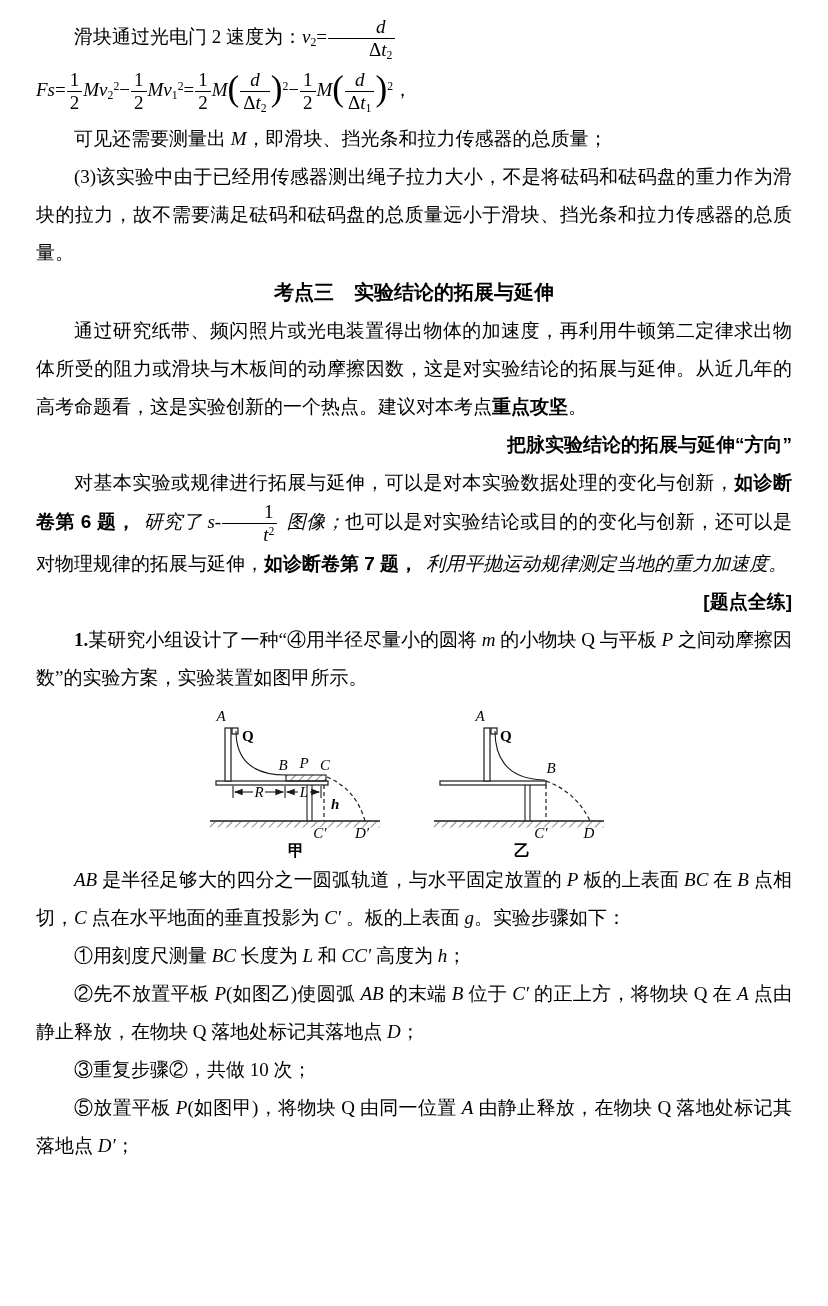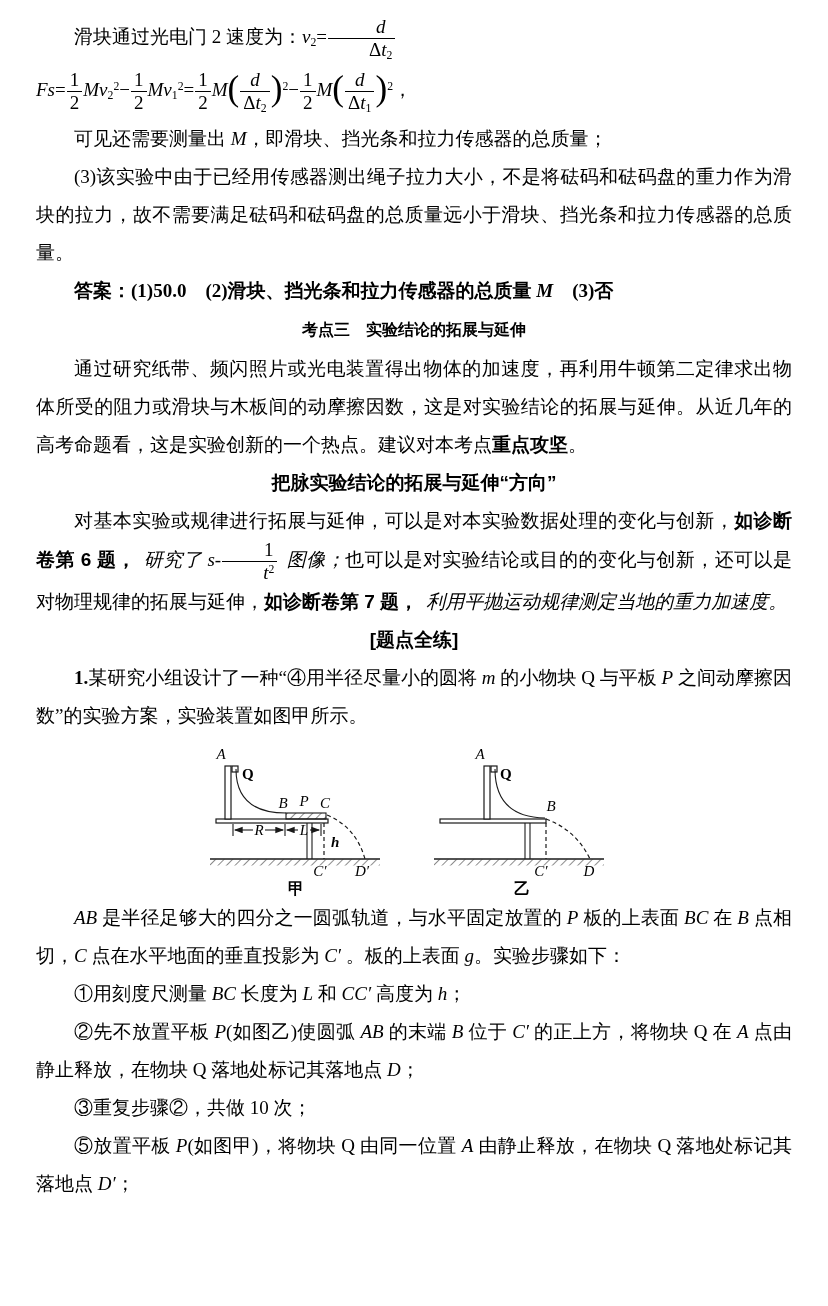--- a/index.html
+++ b/index.html
@@ -8,25 +8,25 @@
     font-family:"Liberation Serif","DejaVu Serif",serif;
     font-size:19px;box-sizing:border-box;
     padding:16px 36px 0 36px;
   }
   p.para{margin:0;line-height:38px;text-align:justify;}
   p.indent{text-indent:2em;}
   p.tall{line-height:42px;}
   p.formula{line-height:60px;text-indent:0;}
   .h-kaodian{
     margin:0;font-family:"Liberation Sans","DejaVu Sans",sans-serif;
-    font-size:16px;font-weight:bold;text-align:center;line-height:40px;
+    font-size:20px;font-weight:bold;text-align:center;line-height:40px;
   }
   .h-sub{
     margin:0;font-family:"Liberation Sans","DejaVu Sans",sans-serif;
-    font-size:19px;font-weight:bold;text-align:center;line-height:38px;
+    font-size:19px;font-weight:bold;text-align:right;line-height:38px;
   }
   .it{font-style:italic;}
   .b{font-weight:bold;}
   .bi{font-weight:bold;font-style:italic;}
   .hei{font-family:"Liberation Sans","DejaVu Sans",sans-serif;font-weight:bold;}
   .kai{font-style:italic;margin-left:8px;}
   sub{font-size:0.62em;vertical-align:-0.25em;line-height:0;}
   sup{font-size:0.62em;vertical-align:0.55em;line-height:0;}
   .frac{display:inline-block;text-align:center;vertical-align:middle;line-height:1.05;margin:0 1px;}
   .frac .num{display:block;padding:0 3px 1px 3px;}
@@ -50,21 +50,20 @@
 
   <p class="para indent tall"><span>滑块通过光电门 2 速度为：</span><span class="it">v</span><sub>2</sub><span>=</span><span class="frac"><span class="num"><span class="it">d</span></span><span class="den"><span>Δ</span><span class="it">t</span><sub>2</sub></span></span></p>
 
 
   <p class="para formula"><span class="it">F</span><span class="it">s</span><span>=</span><span class="frac"><span class="num"><span>1</span></span><span class="den"><span>2</span></span></span><span class="it">M</span><span class="it">v</span><sub>2</sub><sup>2</sup><span>−</span><span class="frac"><span class="num"><span>1</span></span><span class="den"><span>2</span></span></span><span class="it">M</span><span class="it">v</span><sub>1</sub><sup>2</sup><span>=</span><span class="frac"><span class="num"><span>1</span></span><span class="den"><span>2</span></span></span><span class="it">M</span><span class="bigp">(</span><span class="frac"><span class="num"><span class="it">d</span></span><span class="den"><span>Δ</span><span class="it">t</span><sub>2</sub></span></span><span class="bigp">)</span><sup>2</sup><span>−</span><span class="frac"><span class="num"><span>1</span></span><span class="den"><span>2</span></span></span><span class="it">M</span><span class="bigp">(</span><span class="frac"><span class="num"><span class="it">d</span></span><span class="den"><span>Δ</span><span class="it">t</span><sub>1</sub></span></span><span class="bigp">)</span><sup>2</sup><span>，</span></p>
 
   <p class="para indent"><span>可见还需要测量出 </span><span class="it">M</span><span>，即滑块、挡光条和拉力传感器的总质量；</span></p>
 
   <p class="para indent"><span>(3)该实验中由于已经用传感器测出绳子拉力大小，不是将砝码和砝码盘的重力作为滑块的拉力，故不需要满足砝码和砝码盘的总质量远小于滑块、挡光条和拉力传感器的总质量。</span></p>
 
-  <p class="para indent"><span class="hei">答案：</span><span class="b">(1)50.0</span><span class="b">　</span><span class="b">(2)滑块、挡光条和拉力传感器的总质量 </span><span class="bi">M</span><span class="b">　(3)否</span></p>
 
   <h2 class="h-kaodian">考点三　实验结论的拓展与延伸</h2>
 
   <p class="para indent"><span>通过研究纸带、频闪照片或光电装置得出物体的加速度，再利用牛顿第二定律求出物体所受的阻力或滑块与木板间的动摩擦因数，这是对实验结论的拓展与延伸。从近几年的高考命题看，这是实验创新的一个热点。建议对本考点</span><span class="hei">重点攻坚</span><span>。</span></p>
 
   <h3 class="h-sub">把脉实验结论的拓展与延伸“方向”</h3>
 
   <p class="para indent"><span>对基本实验或规律进行拓展与延伸，可以是对本实验数据处理的变化与创新，</span><span class="hei">如诊断卷第 6 题，</span><span class="kai">研究了 </span><span class="it">s</span><span>-</span><span class="frac"><span class="num"><span>1</span></span><span class="den"><span class="it">t</span><sup>2</sup></span></span><span class="kai">图像；</span><span>也可以是对实验结论或目的的变化与创新，还可以是对物理规律的拓展与延伸，</span><span class="hei">如诊断卷第 7 题，</span><span class="kai">利用平抛运动规律测定当地的重力加速度。</span></p>
 
   <h3 class="h-sub">[题点全练]</h3>

